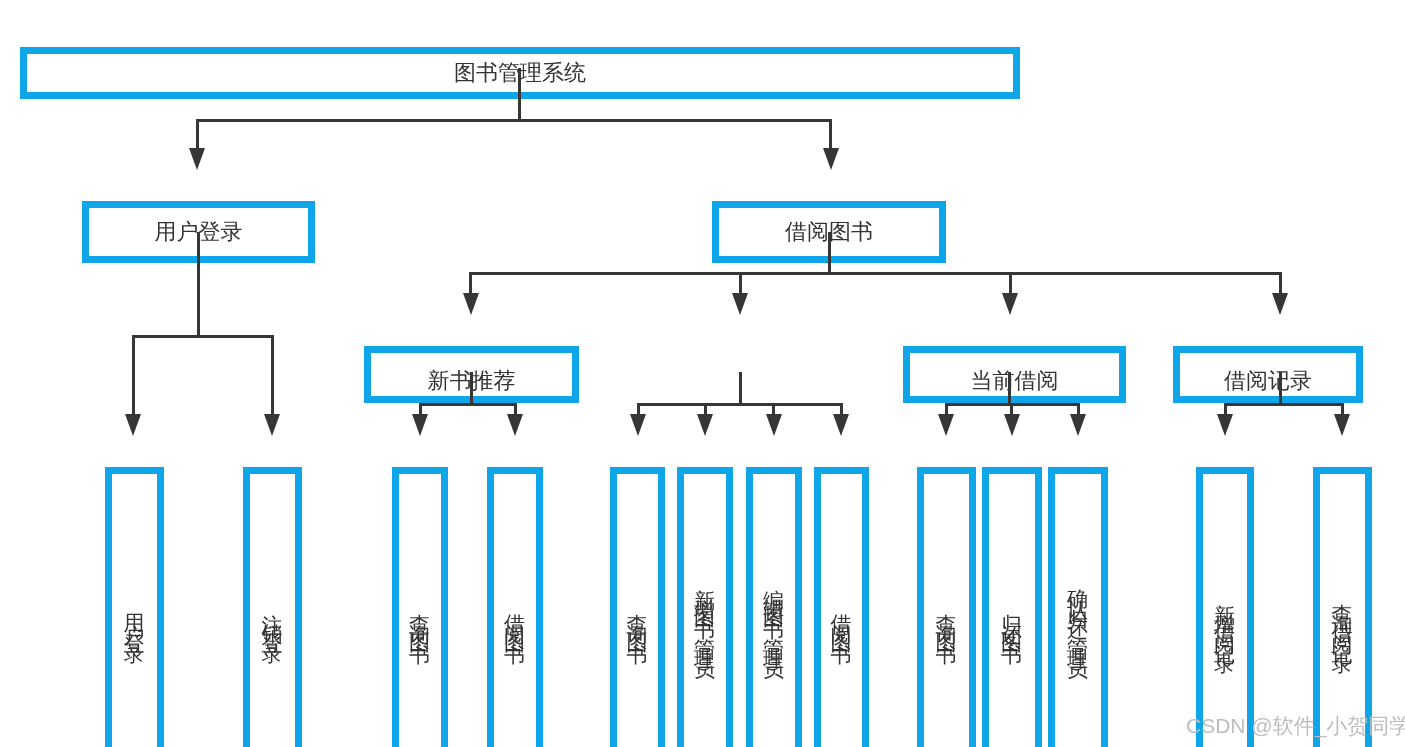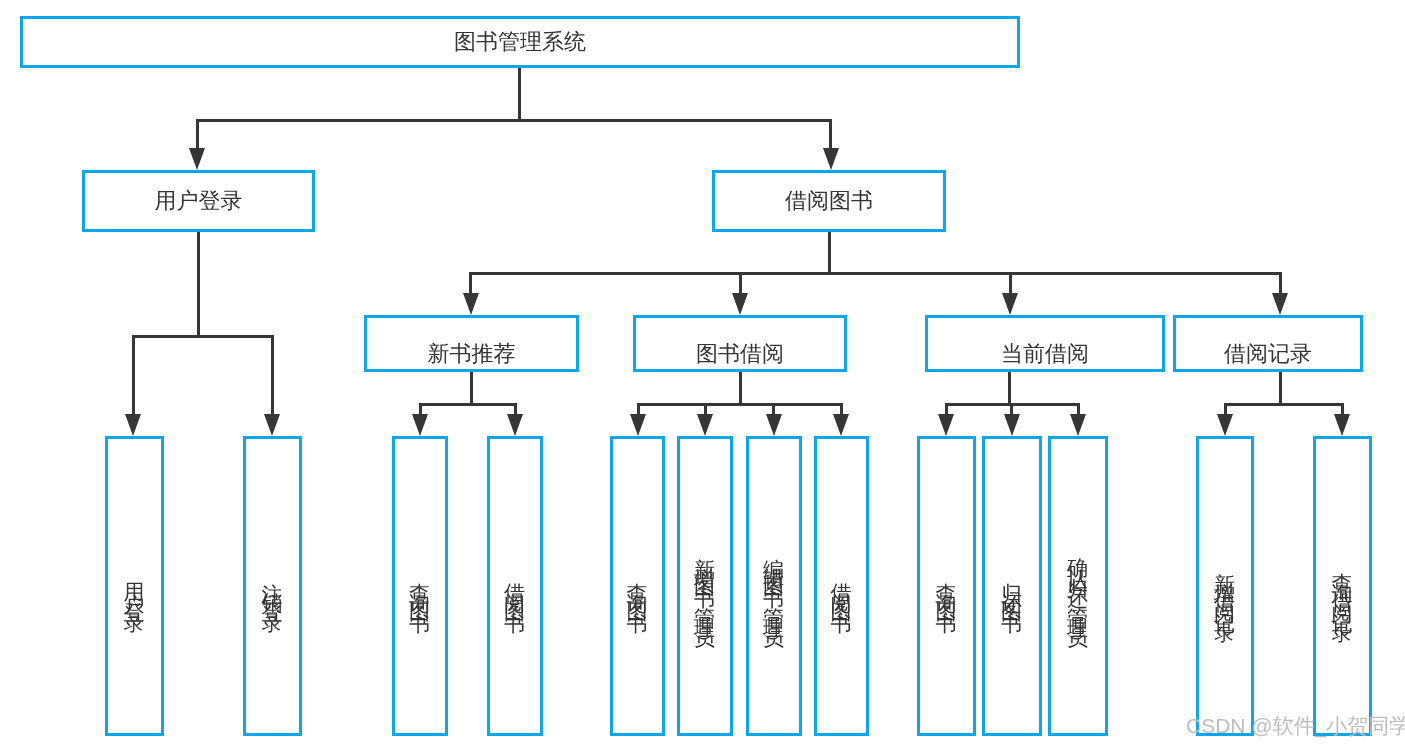--- a/index.html
+++ b/index.html
@@ -8,26 +8,27 @@
     width: 1405px;
     height: 747px;
     background: #ffffff;
     font-family: "Liberation Sans", sans-serif;
     color: #333333;
     overflow: hidden;
   }
   .box {
     position: absolute;
     box-sizing: border-box;
-    border: 3px solid #0ea5e9;
+    border: 7px solid #0ea5e9;
     background: #ffffff;
     display: flex;
     align-items: center;
     justify-content: center;
     text-align: center;
+    margin-top: 31px;
   }
   .root  { left: 20px;  top: 16px;  width: 1000px; height: 52px; font-size: 22px; }
   .lvl2  { top: 170px; height: 62px; font-size: 22px; }
   .lvl3  { top: 315px; height: 57px; font-size: 22px; align-items: flex-end; }
   .leaf  { top: 436px; height: 300px; font-size: 21px; }
   .vtext {
     writing-mode: vertical-rl;
     text-orientation: mixed;
     letter-spacing: 10px;
     line-height: 1;
@@ -89,24 +90,21 @@
   <div class="vline" style="left:739px; top:272px; height:23px"></div>
   <div class="arrow" style="left:732px; top:293px"></div>
   <div class="vline" style="left:1009px; top:272px; height:23px"></div>
   <div class="arrow" style="left:1002px; top:293px"></div>
   <div class="vline" style="left:1279px; top:272px; height:23px"></div>
   <div class="arrow" style="left:1272px; top:293px"></div>
 
   <div class="box lvl3" style="left:364px; width:215px">
     <span>新书推荐</span>
   </div>
-  <div class="box lvl3" style="left:633px; width:214px">
-    <span>图书借阅</span>
-  </div>
-  <div class="box lvl3" style="left:925px; width:240px">
+  <div class="box lvl3" style="left:903px; width:223px">
     <span>当前借阅</span>
   </div>
   <div class="box lvl3" style="left:1173px; width:190px">
     <span>借阅记录</span>
   </div>
 
   <div class="vline" style="left:470px; top:372px; height:32px"></div>
   <div class="hline" style="left:419px; top:403px; width:98px"></div>
   <div class="vline" style="left:419px; top:403px; height:13px"></div>
   <div class="arrow" style="left:412px; top:414px"></div>

